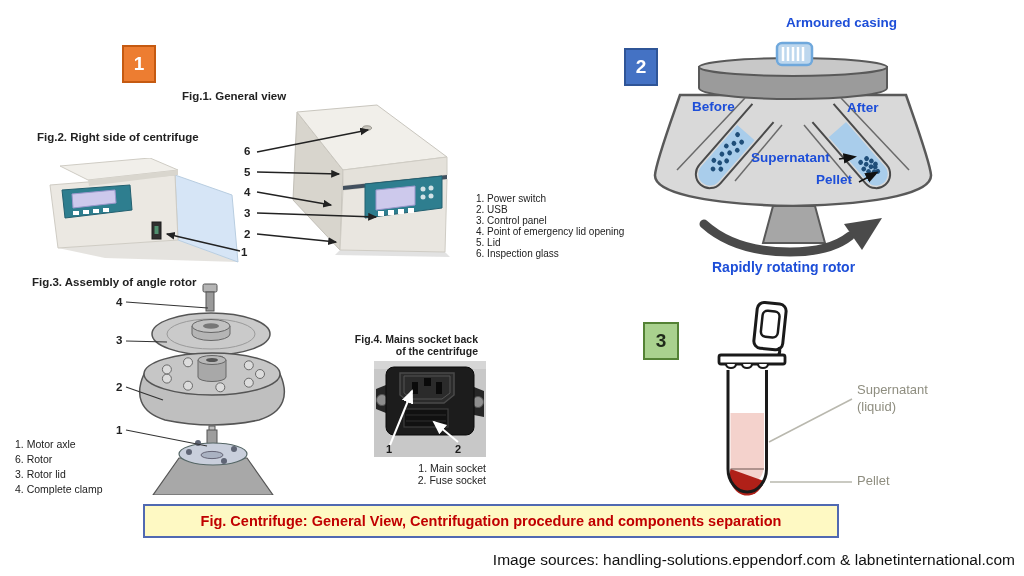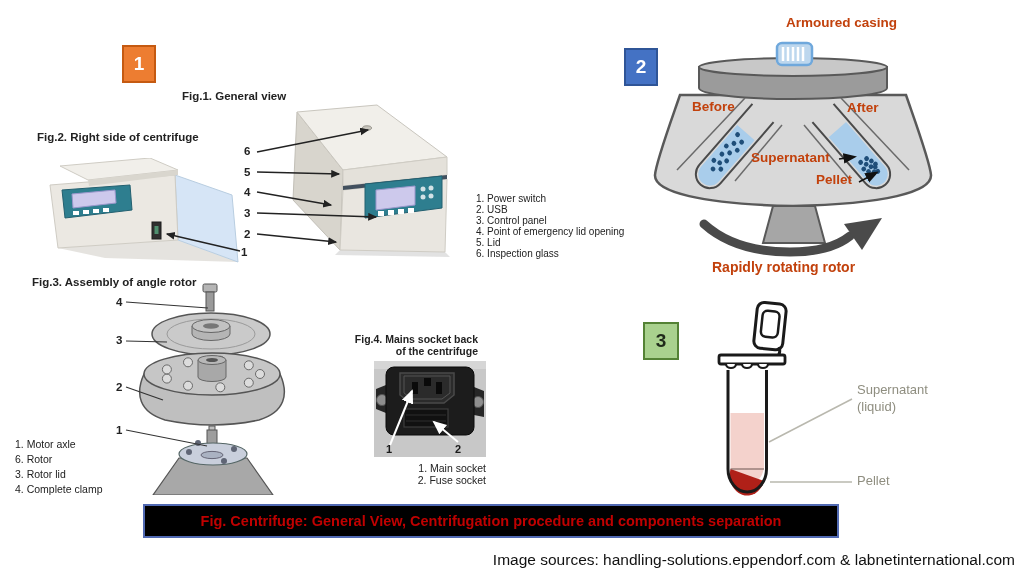--- a/index.html
+++ b/index.html
@@ -8,24 +8,24 @@
   .abs{position:absolute;}
   .figtitle{font-weight:bold;font-size:11.5px;color:#222;white-space:nowrap;}
   .callout{font-size:11.5px;font-weight:bold;color:#222;}
   .legend{font-size:10px;line-height:11px;color:#222;white-space:nowrap;}
   .legend3{font-size:10.5px;line-height:15px;color:#222;white-space:nowrap;}
   .legend4{font-size:10.5px;line-height:12px;color:#222;text-align:right;}
   .badge{display:flex;align-items:center;justify-content:center;font-weight:bold;font-size:19px;}
   .badge1{background:#ED7D31;border:2px solid #C55A11;color:#fff;}
   .badge2{background:#4472C4;border:2px solid #2F5597;color:#fff;}
   .badge3{background:#A9D18E;border:2px solid #548235;color:#1f2a1a;}
-  .dlabel{font-weight:bold;font-size:13.5px;color:#c2410c;white-space:nowrap;}
+  .dlabel{font-weight:bold;font-size:13.5px;color:#1d4ed8;white-space:nowrap;}
   .tlabel{font-size:13px;color:#8f8e80;white-space:nowrap;}
   .caption-bar{display:flex;align-items:center;justify-content:center;
-    background:#000000;border:2px solid #5069B2;color:#C00000;font-weight:bold;font-size:14.5px;white-space:nowrap;}
+    background:#fef9c3;border:2px solid #5069B2;color:#C00000;font-weight:bold;font-size:14.5px;white-space:nowrap;}
   .source{font-size:15.5px;color:#111;white-space:nowrap;}
   .fig4num{font-size:11px;font-weight:bold;color:#1a1a1a;}
   svg{display:block;}
   .overlay{pointer-events:none;}
 </style>
 </head>
 <body>
 
 <div class="canvas">
 

